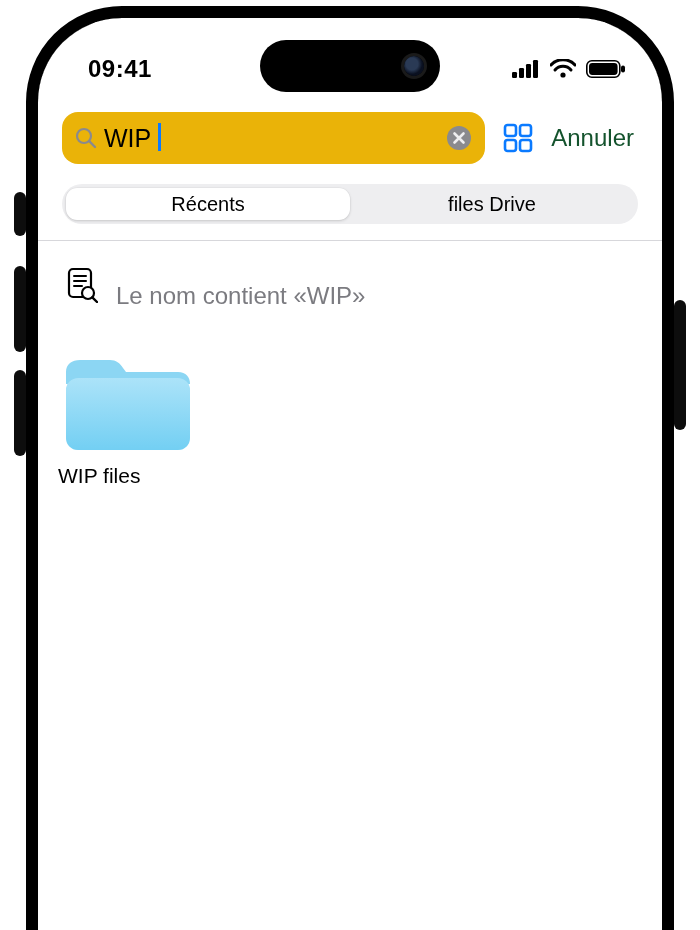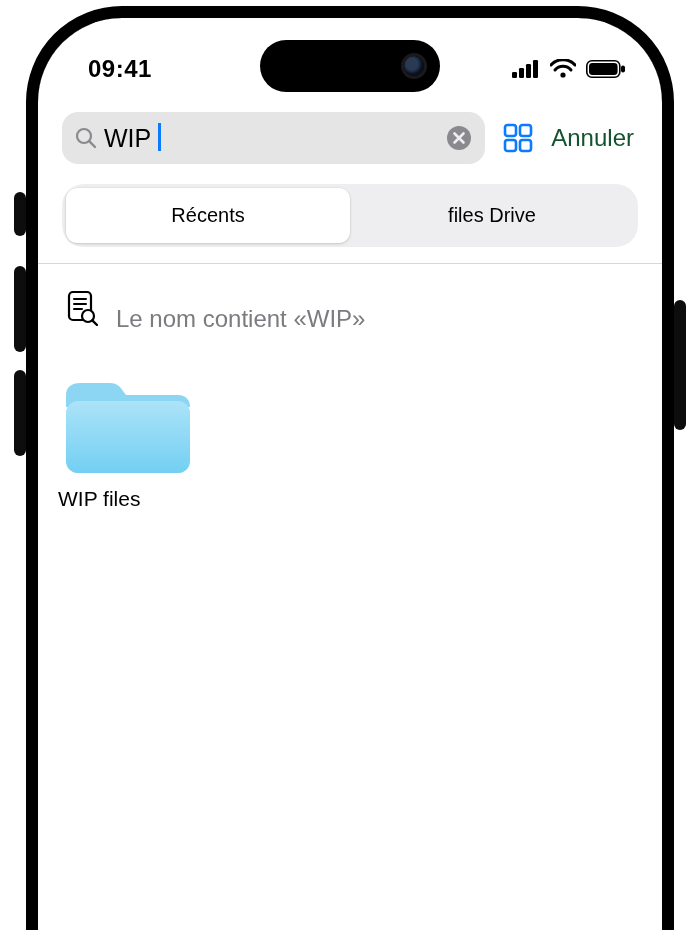--- a/index.html
+++ b/index.html
@@ -95,21 +95,21 @@
   .search-row {
     display: flex;
     align-items: center;
     gap: 16px;
     padding: 10px 24px 12px 24px;
   }
   .search-field {
     flex: 1;
     display: flex;
     align-items: center;
-    background: #e5e5e5;
+    background: #eab308;
     border-radius: 16px;
     height: 52px;
     padding: 0 12px;
     gap: 6px;
   }
   .search-field svg.mag { width: 24px; height: 24px; flex: none; }
   .search-text {
     font-size: 25px;
     color: #000;
     position: relative;
@@ -135,21 +135,21 @@
     font-size: 24px;
     padding-right: 4px;
   }
   
   .tabs-wrap { padding: 8px 24px 14px; }
   .tabs {
     display: flex;
     background: #eeeef0;
     border-radius: 22px;
     padding: 4px;
-    height: 63px;
+    height: 40px;
   }
   .tab {
     flex: 1;
     display: flex;
     align-items: center;
     justify-content: center;
     font-size: 20px;
     border-radius: 11px;
     color: #000;
   }

